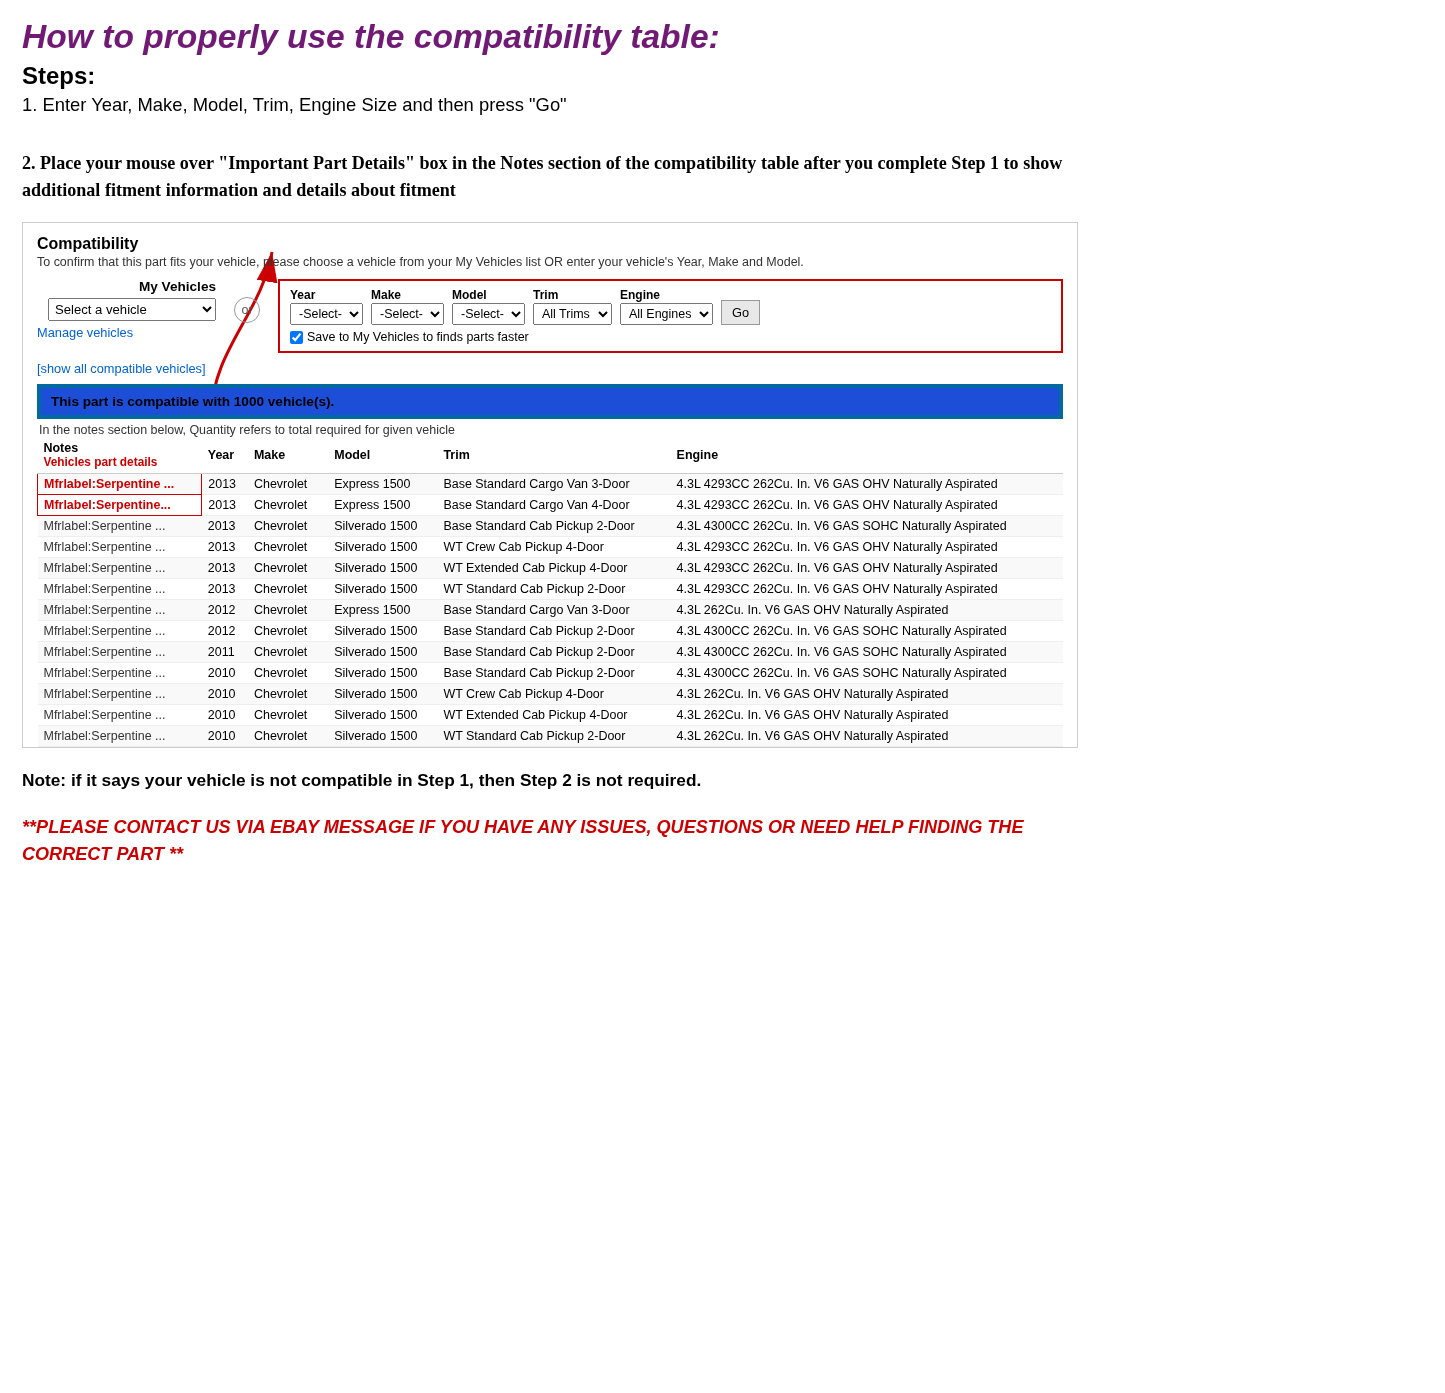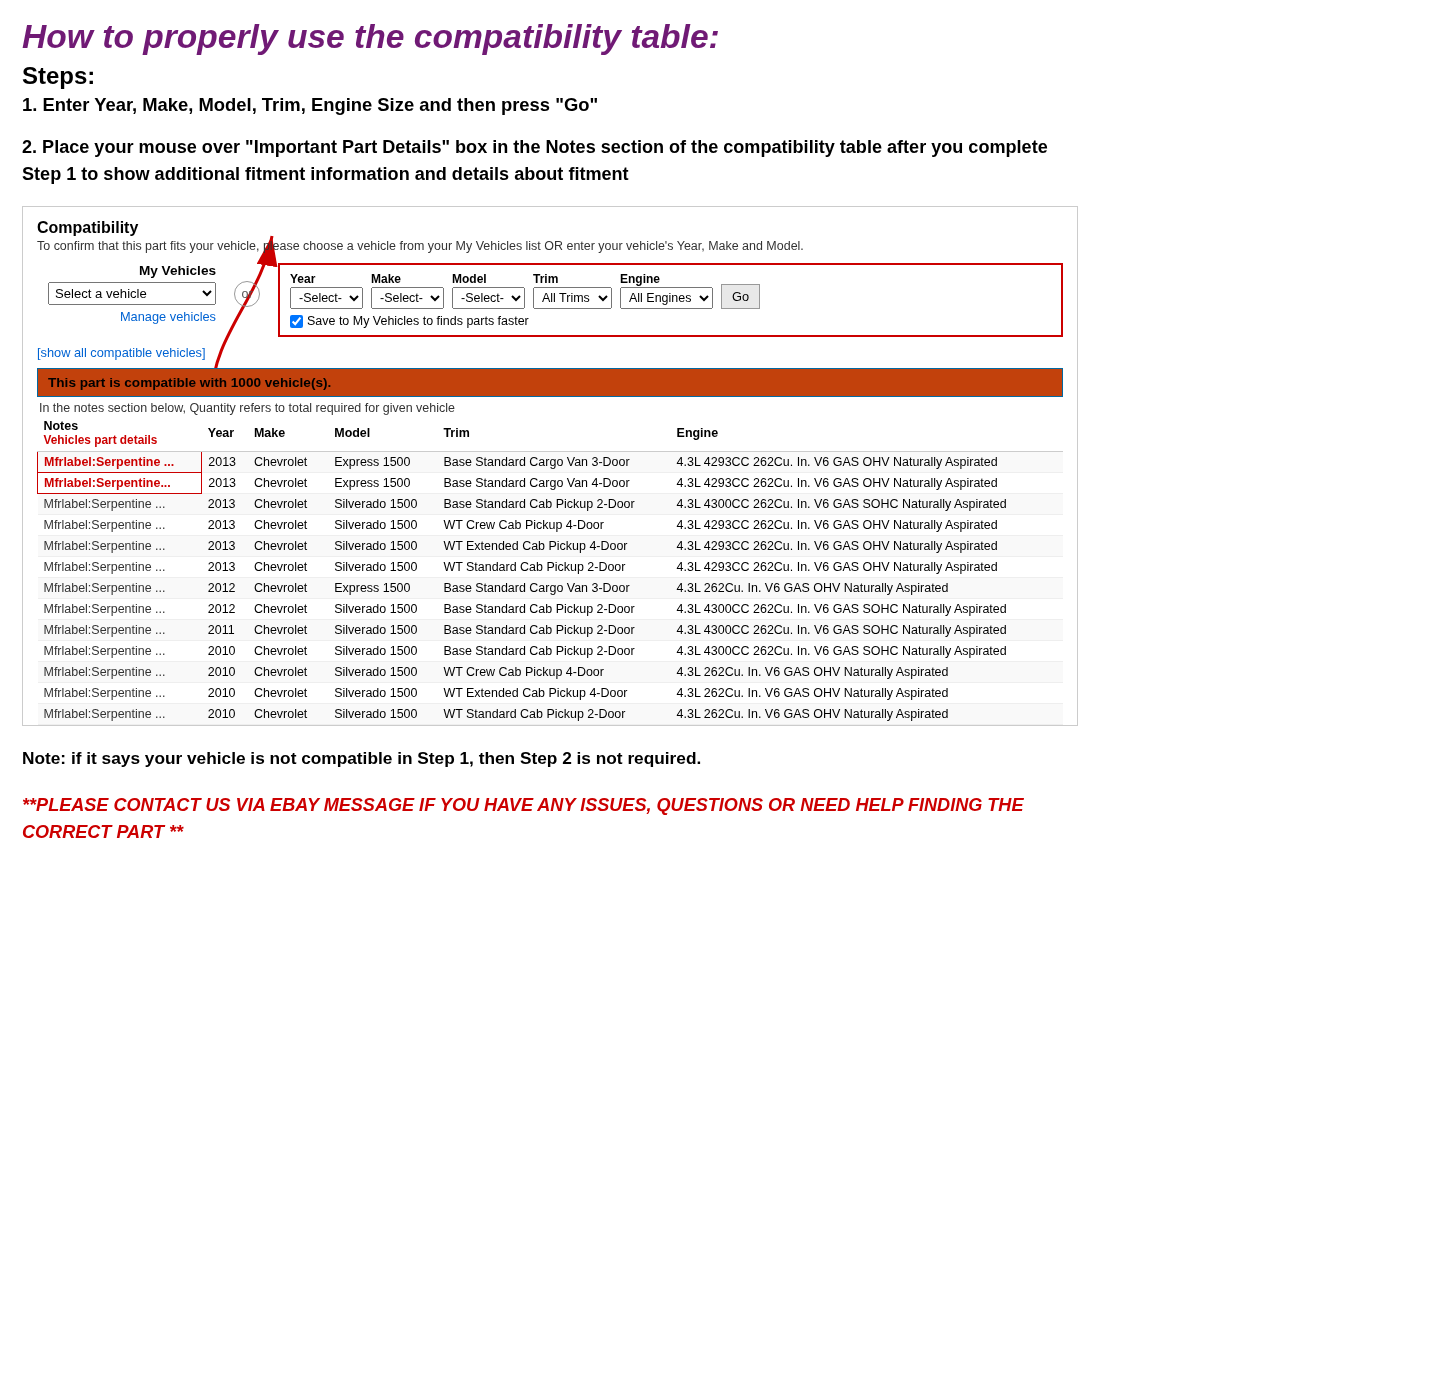--- a/index.html
+++ b/index.html
@@ -16,28 +16,29 @@
       font-style: italic;
       margin-bottom: 6px;
     }
     .steps-label {
       font-size: 1.5em;
       font-weight: bold;
       margin-bottom: 4px;
     }
     .step1 {
       font-size: 1.15em;
-      font-weight: bold;
-      margin-bottom: 18px;
+      font-weight: normal;
+      margin-bottom: 34px;
     }
     .step2 {
       font-size: 1.13em;
       font-weight: bold;
       margin-bottom: 18px;
       line-height: 1.5;
+      font-family: Liberation Serif, serif;
     }
     .compatibility-box {
       border: 1px solid #ccc;
       padding: 12px 14px 0 14px;
       margin-bottom: 0;
       position: relative;
     }
     .compat-title {
       font-size: 1em;
       font-weight: bold;
@@ -68,21 +69,20 @@
       font-size: 0.82em;
       padding: 2px;
       margin-left: 11px;
     }
     .manage-link {
       display: block;
       color: #0063d3;
       font-size: 0.8em;
       text-decoration: none;
       margin-top: 4px;
-      text-align: right;
     }
     .or-circle {
       border: 1px solid #999;
       border-radius: 50%;
       width: 26px;
       height: 26px;
       display: flex;
       align-items: center;
       justify-content: center;
       font-size: 0.78em;
@@ -130,22 +130,22 @@
       font-size: 0.78em;
     }
     .show-all-link {
       color: #0063d3;
       font-size: 0.8em;
       text-decoration: none;
       display: block;
       margin: 4px 0 8px 0;
     }
     .compat-count-bar {
-      background: #c2410c;
-      border: 1px solid #0369a1;
+      background: #1d4ed8;
+      border: 4px solid #0369a1;
       padding: 6px 10px;
       font-size: 0.85em;
       font-weight: bold;
       margin-bottom: 4px;
     }
     .compat-note {
       font-size: 0.78em;
       color: #333;
       padding: 0 2px;
     }

